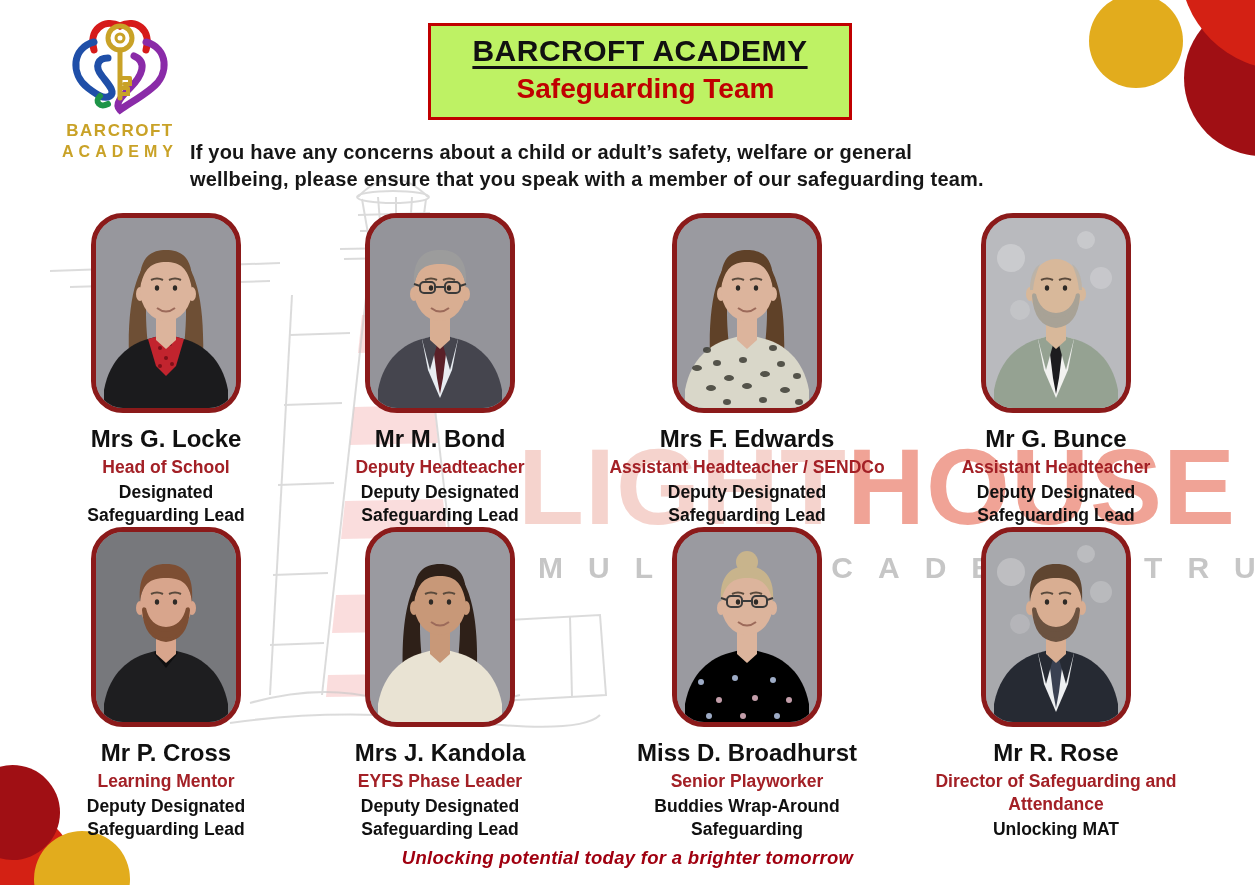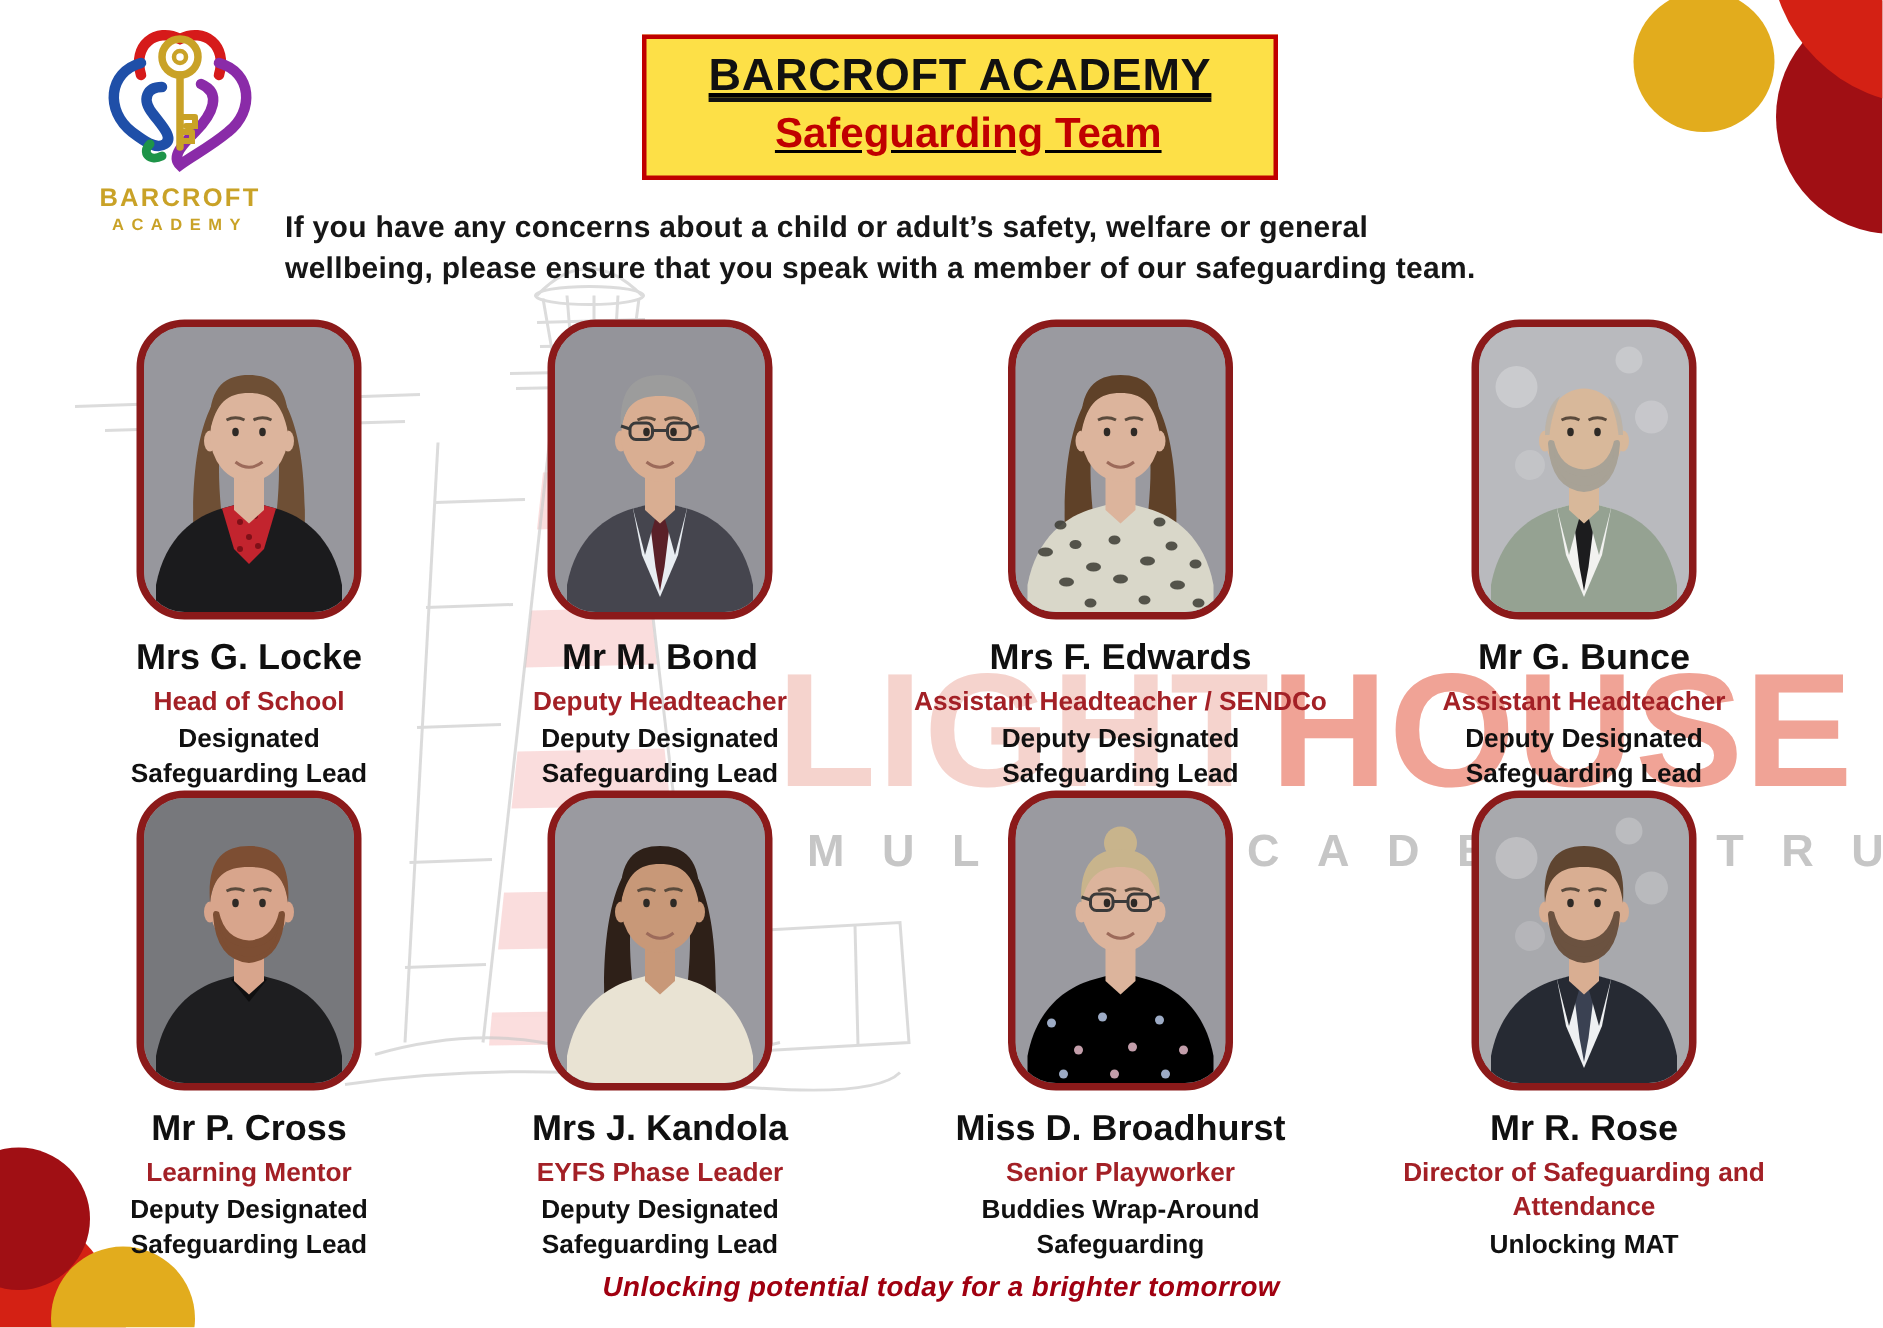--- a/index.html
+++ b/index.html
@@ -20,23 +20,23 @@
   .sketch { position:absolute; left:40px; top:175px; z-index:0; }
   .watermark-main { position:absolute; left:518px; top:424px; z-index:1;
     font-size:108px; font-weight:bold; letter-spacing:1px; white-space:nowrap; }
   .wm-light { color:#f5d3cd; }
   .wm-house { color:#f0a396; }
   .watermark-sub { position:absolute; left:538px; top:551px; z-index:1;
     font-size:30px; font-weight:bold; color:#c6c6c6; letter-spacing:25px; white-space:nowrap; }
   
   .logo { position:absolute; left:52px; top:12px; width:136px; text-align:center; z-index:2; }
   .logo-name { color:#C9A227; font-weight:bold; font-size:17px; letter-spacing:1.5px; margin-top:1px; }
-  .logo-sub  { color:#C9A227; font-weight:bold; font-size:11px; letter-spacing:5px; margin-top:2px; }
+  .logo-sub  { color:#C9A227; font-weight:bold; font-size:16px; letter-spacing:5px; margin-top:2px; }
   .title-box { position:absolute; left:428px; top:23px; width:424px; height:97px;
-    border:3px solid #C00000; background:#fde047; text-align:center; padding-top:8px; z-index:2;text-decoration:underline; }
+    border:3px solid #C00000; background:#bef264; text-align:center; padding-top:8px; z-index:2; }
   .title-main { font-size:30px; font-weight:bold; color:#111;
     text-decoration:underline; text-underline-offset:5px; letter-spacing:0.5px; }
   .title-sub  { font-size:28px; font-weight:bold; color:#C00000; margin-top:5px;padding-left:11px; }
   .intro { position:absolute; left:190px; top:139px; z-index:2; font-size:20px; font-weight:bold;
     color:#161616; line-height:27px; white-space:pre-line; letter-spacing:0.2px; }
   
   .card { position:absolute; text-align:center; z-index:2; }
   .photo { width:150px; height:200px; margin:0 auto; border:5px solid #8B1A1A;
     border-radius:32px; overflow:hidden; background:#9a9aa0; }
   .photo svg { display:block; }

